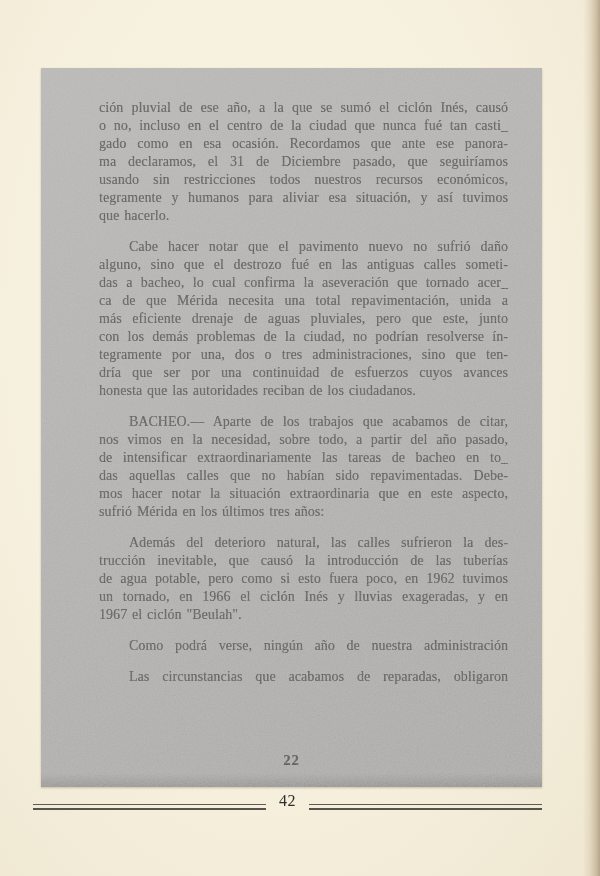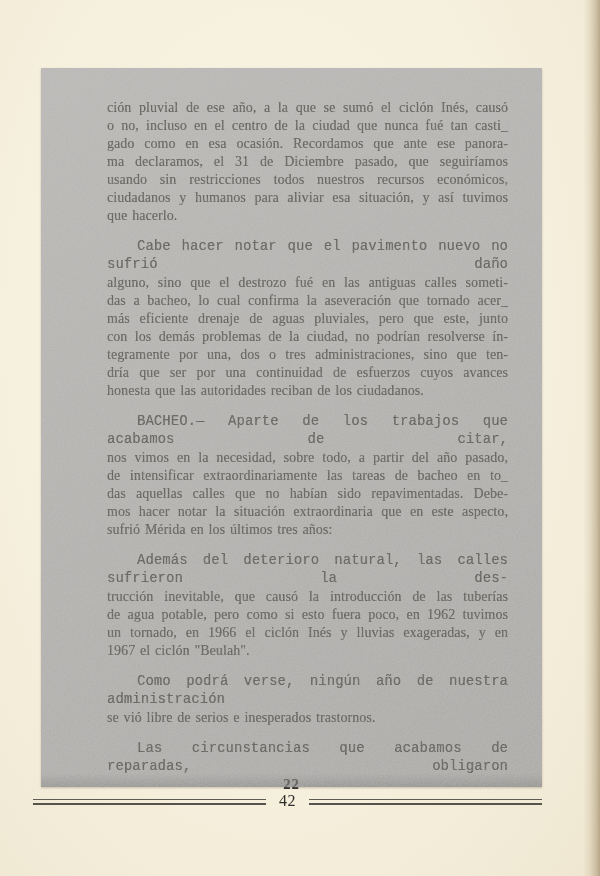--- a/index.html
+++ b/index.html
@@ -30,35 +30,34 @@
     position: absolute; left: 0; top: 0; width: 100%; height: 100%;
     opacity: 0.42; pointer-events: none; display: block;
   }
   .text-block {
     position: absolute; left: 55px; top: 31px; width: 412px;
     color: #3a3935;
     font-size: 13.8px; line-height: 18px;
     letter-spacing: 0.15px; word-spacing: 1.2px;
     text-shadow: 0.3px 0.4px 0.5px rgba(40,38,34,0.55);
   }
-  .para { margin: 0 0 13px 11px; }
+  .para { margin: 0 0 13px 3px; }
   .para:last-child { margin-bottom: 0; }
   .line { text-align: justify; text-align-last: justify; }
   .line.last { text-align-last: left; }
-  .para.indent .line:first-child { text-indent: 30px; font-family: Liberation Mono, monospace; }
+  .para.indent .line:first-child { text-indent: 30px; }
   .photo-pagenum {
     position: absolute; left: 0; top: 684px; width: 100%;
     text-align: center; font-size: 14.5px; font-weight: bold;
     letter-spacing: 1px; color: #34332f;
     text-shadow: 0.3px 0.4px 0.5px rgba(40,38,34,0.5);
-    margin-top: 24px;
   }
   .footer {
     position: absolute; left: 33px; top: 793px; width: 509px;
-    display: flex; align-items: center; gap: 13px;
+    display: flex; align-items: flex-end; gap: 13px;
   }
   .rule {
     flex: 1; height: 6px; box-sizing: border-box;
     border-top: 1.5px solid #5d5b53;
     border-bottom: 2px solid #55534b;
   }
   .book-pagenum {
     font-size: 16px; line-height: 1; color: #2e2d29;
     padding-bottom: 1px; letter-spacing: 0.5px;
   }
@@ -71,28 +70,29 @@
   <div class="photo">
 
     <div class="text-block">
 
       <div class="para">
         <div class="line">ción pluvial de ese año, a la que se sumó el ciclón Inés, causó</div>
         <div class="line">o no, incluso en el centro de la ciudad que nunca fué tan casti_</div>
         <div class="line">gado como en esa ocasión. Recordamos que ante ese panora-</div>
         <div class="line">ma declaramos, el 31 de Diciembre pasado, que seguiríamos</div>
         <div class="line">usando sin restricciones todos nuestros recursos económicos,</div>
-        <div class="line">ciudadanos y humanos para aliviar esa situación, y así tuvimos</div>
+        <div class="line">tegramente y humanos para aliviar esa situación, y así tuvimos</div>
         <div class="line last">que hacerlo.</div>
       </div>
 
       <div class="para indent">
         <div class="line">Cabe hacer notar que el pavimento nuevo no sufrió daño</div>
         <div class="line">alguno, sino que el destrozo fué en las antiguas calles someti-</div>
         <div class="line">das a bacheo, lo cual confirma la aseveración que tornado acer_</div>
+        <div class="line">ca de que Mérida necesita una total repavimentación, unida a</div>
         <div class="line">más eficiente drenaje de aguas pluviales, pero que este, junto</div>
         <div class="line">con los demás problemas de la ciudad, no podrían resolverse ín-</div>
         <div class="line">tegramente por una, dos o tres administraciones, sino que ten-</div>
         <div class="line">dría que ser por una continuidad de esfuerzos cuyos avances</div>
         <div class="line last">honesta que las autoridades reciban de los ciudadanos.</div>
       </div>
 
       <div class="para indent">
         <div class="line">BACHEO.— Aparte de los trabajos que acabamos de citar,</div>
         <div class="line">nos vimos en la necesidad, sobre todo, a partir del año pasado,</div>
@@ -105,21 +105,20 @@
       <div class="para indent">
         <div class="line">Además del deterioro natural, las calles sufrieron la des-</div>
         <div class="line">trucción inevitable, que causó la introducción de las tuberías</div>
         <div class="line">de agua potable, pero como si esto fuera poco, en 1962 tuvimos</div>
         <div class="line">un tornado, en 1966 el ciclón Inés y lluvias exageradas, y en</div>
         <div class="line last">1967 el ciclón "Beulah".</div>
       </div>
 
       <div class="para indent">
         <div class="line">Como podrá verse, ningún año de nuestra administración</div>
-        <div class="line last">se vió libre de serios e inesperados trastornos.</div>
       </div>
 
       <div class="para indent">
         <div class="line">Las circunstancias que acabamos de reparadas, obligaron</div>
       </div>
 
     </div>
 
     <div class="photo-pagenum">22</div>
 

